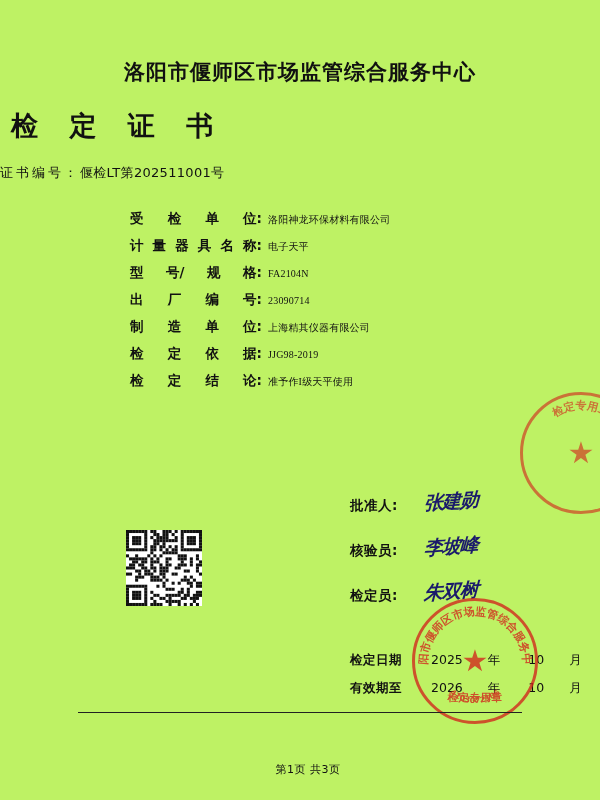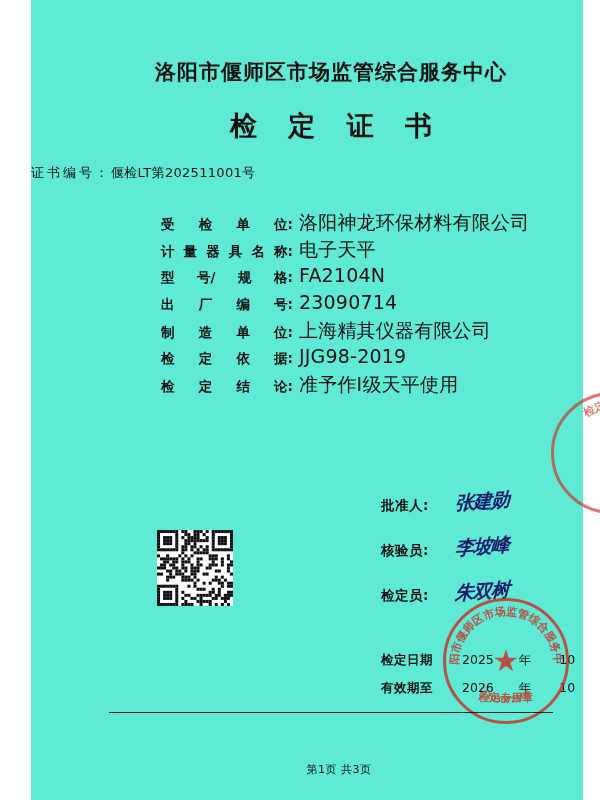--- a/index.html
+++ b/index.html
@@ -9,45 +9,43 @@
   body {
     width: 600px;
     height: 800px;
     background: #ffffff;
     font-family: "DejaVu Sans", "Liberation Sans", sans-serif;
     color: #1a1a1a;
     overflow: hidden;
   }
   .page {
     position: relative;
-    width: 552px;
+    width: 600px;
     height: 800px;
     box-sizing: border-box;
-    background: #5eead4;
-    margin-left: 31px;
+    background: #bef264;
   }
 
   
   .doc-title {
     position: absolute;
     top: 58px;
     left: 0;
     width: 600px;
     text-align: center;
     font-size: 21px;
     font-weight: bold;
     letter-spacing: 1px;
     color: #111;
   }
   .doc-subtitle {
     position: absolute;
     top: 108px;
     left: 0;
     width: 600px;
-    text-align: center;
     font-size: 27px;
     font-weight: bold;
     letter-spacing: 11px;
     text-indent: 11px;
     color: #111;
   }
   .cert-no {
     position: absolute;
     top: 164px;
     left: 0;
@@ -80,24 +78,25 @@
     font-size: 13.5px;
     font-weight: bold;
     color: #111;
     display: flex;
     justify-content: space-between;
   }
   .field-label span {
     display: inline-block;
   }
   .field-value {
-    font-size: 19px;
+    font-size: 10px;
     color: #111;
     padding-left: 6px;
     letter-spacing: 0.2px;
+    font-family: Liberation Serif, serif;
   }
 
   
   .signatures {
     position: absolute;
     top: 470px;
     left: 350px;
     width: 230px;
   }
   .sig-row {

